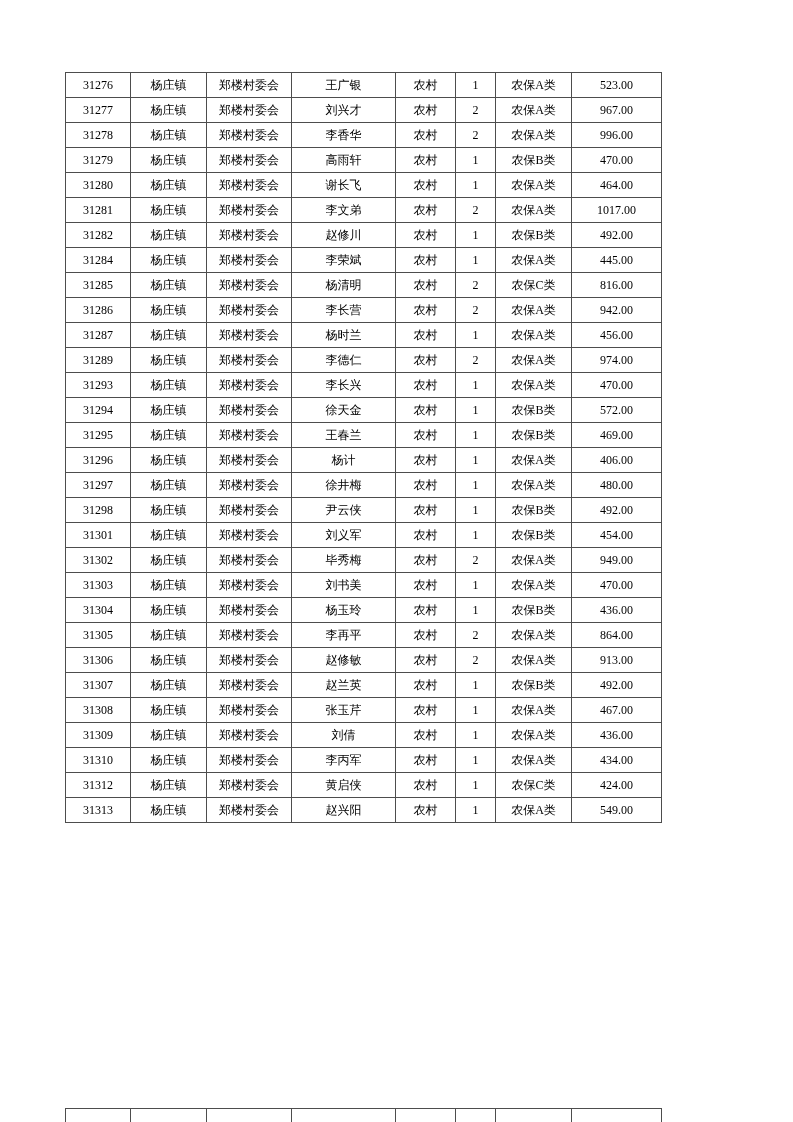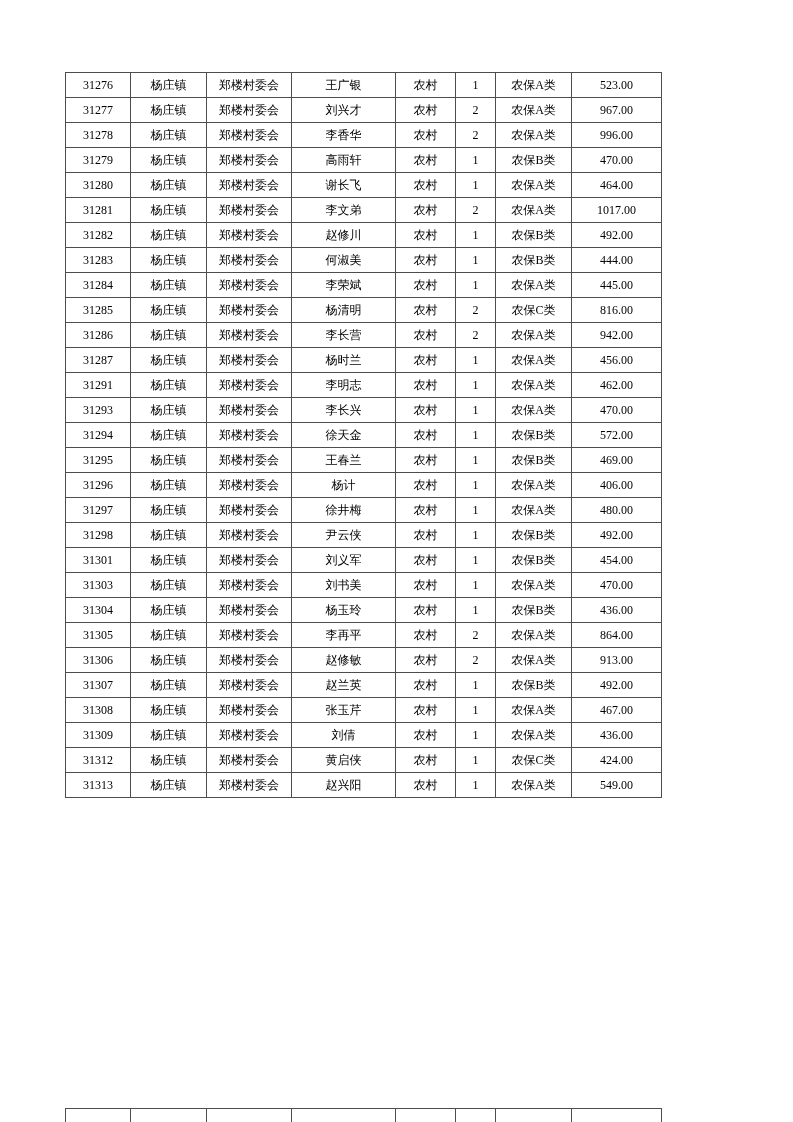--- a/index.html
+++ b/index.html
@@ -138,30 +138,20 @@
           <td>31282</td>
           <td>杨庄镇</td>
           <td>郑楼村委会</td>
           <td>赵修川</td>
           <td>农村</td>
           <td>1</td>
           <td>农保B类</td>
           <td>492.00</td>
         </tr>
         <tr>
-          <td>31283</td>
-          <td>杨庄镇</td>
-          <td>郑楼村委会</td>
-          <td>何淑美</td>
-          <td>农村</td>
-          <td>1</td>
-          <td>农保B类</td>
-          <td>444.00</td>
-        </tr>
-        <tr>
           <td>31284</td>
           <td>杨庄镇</td>
           <td>郑楼村委会</td>
           <td>李荣斌</td>
           <td>农村</td>
           <td>1</td>
           <td>农保A类</td>
           <td>445.00</td>
         </tr>
         <tr>
@@ -188,28 +178,28 @@
           <td>31287</td>
           <td>杨庄镇</td>
           <td>郑楼村委会</td>
           <td>杨时兰</td>
           <td>农村</td>
           <td>1</td>
           <td>农保A类</td>
           <td>456.00</td>
         </tr>
         <tr>
-          <td>31291</td>
-          <td>杨庄镇</td>
-          <td>郑楼村委会</td>
-          <td>李明志</td>
-          <td>农村</td>
-          <td>1</td>
-          <td>农保A类</td>
-          <td>462.00</td>
+          <td>31289</td>
+          <td>杨庄镇</td>
+          <td>郑楼村委会</td>
+          <td>李德仁</td>
+          <td>农村</td>
+          <td>2</td>
+          <td>农保A类</td>
+          <td>974.00</td>
         </tr>
         <tr>
           <td>31293</td>
           <td>杨庄镇</td>
           <td>郑楼村委会</td>
           <td>李长兴</td>
           <td>农村</td>
           <td>1</td>
           <td>农保A类</td>
           <td>470.00</td>
@@ -268,20 +258,30 @@
           <td>31301</td>
           <td>杨庄镇</td>
           <td>郑楼村委会</td>
           <td>刘义军</td>
           <td>农村</td>
           <td>1</td>
           <td>农保B类</td>
           <td>454.00</td>
         </tr>
         <tr>
+          <td>31302</td>
+          <td>杨庄镇</td>
+          <td>郑楼村委会</td>
+          <td>毕秀梅</td>
+          <td>农村</td>
+          <td>2</td>
+          <td>农保A类</td>
+          <td>949.00</td>
+        </tr>
+        <tr>
           <td>31303</td>
           <td>杨庄镇</td>
           <td>郑楼村委会</td>
           <td>刘书美</td>
           <td>农村</td>
           <td>1</td>
           <td>农保A类</td>
           <td>470.00</td>
         </tr>
         <tr>
@@ -336,20 +336,30 @@
         </tr>
         <tr>
           <td>31309</td>
           <td>杨庄镇</td>
           <td>郑楼村委会</td>
           <td>刘倩</td>
           <td>农村</td>
           <td>1</td>
           <td>农保A类</td>
           <td>436.00</td>
+        </tr>
+        <tr>
+          <td>31310</td>
+          <td>杨庄镇</td>
+          <td>郑楼村委会</td>
+          <td>李丙军</td>
+          <td>农村</td>
+          <td>1</td>
+          <td>农保A类</td>
+          <td>434.00</td>
         </tr>
         <tr>
           <td>31312</td>
           <td>杨庄镇</td>
           <td>郑楼村委会</td>
           <td>黄启侠</td>
           <td>农村</td>
           <td>1</td>
           <td>农保C类</td>
           <td>424.00</td>

